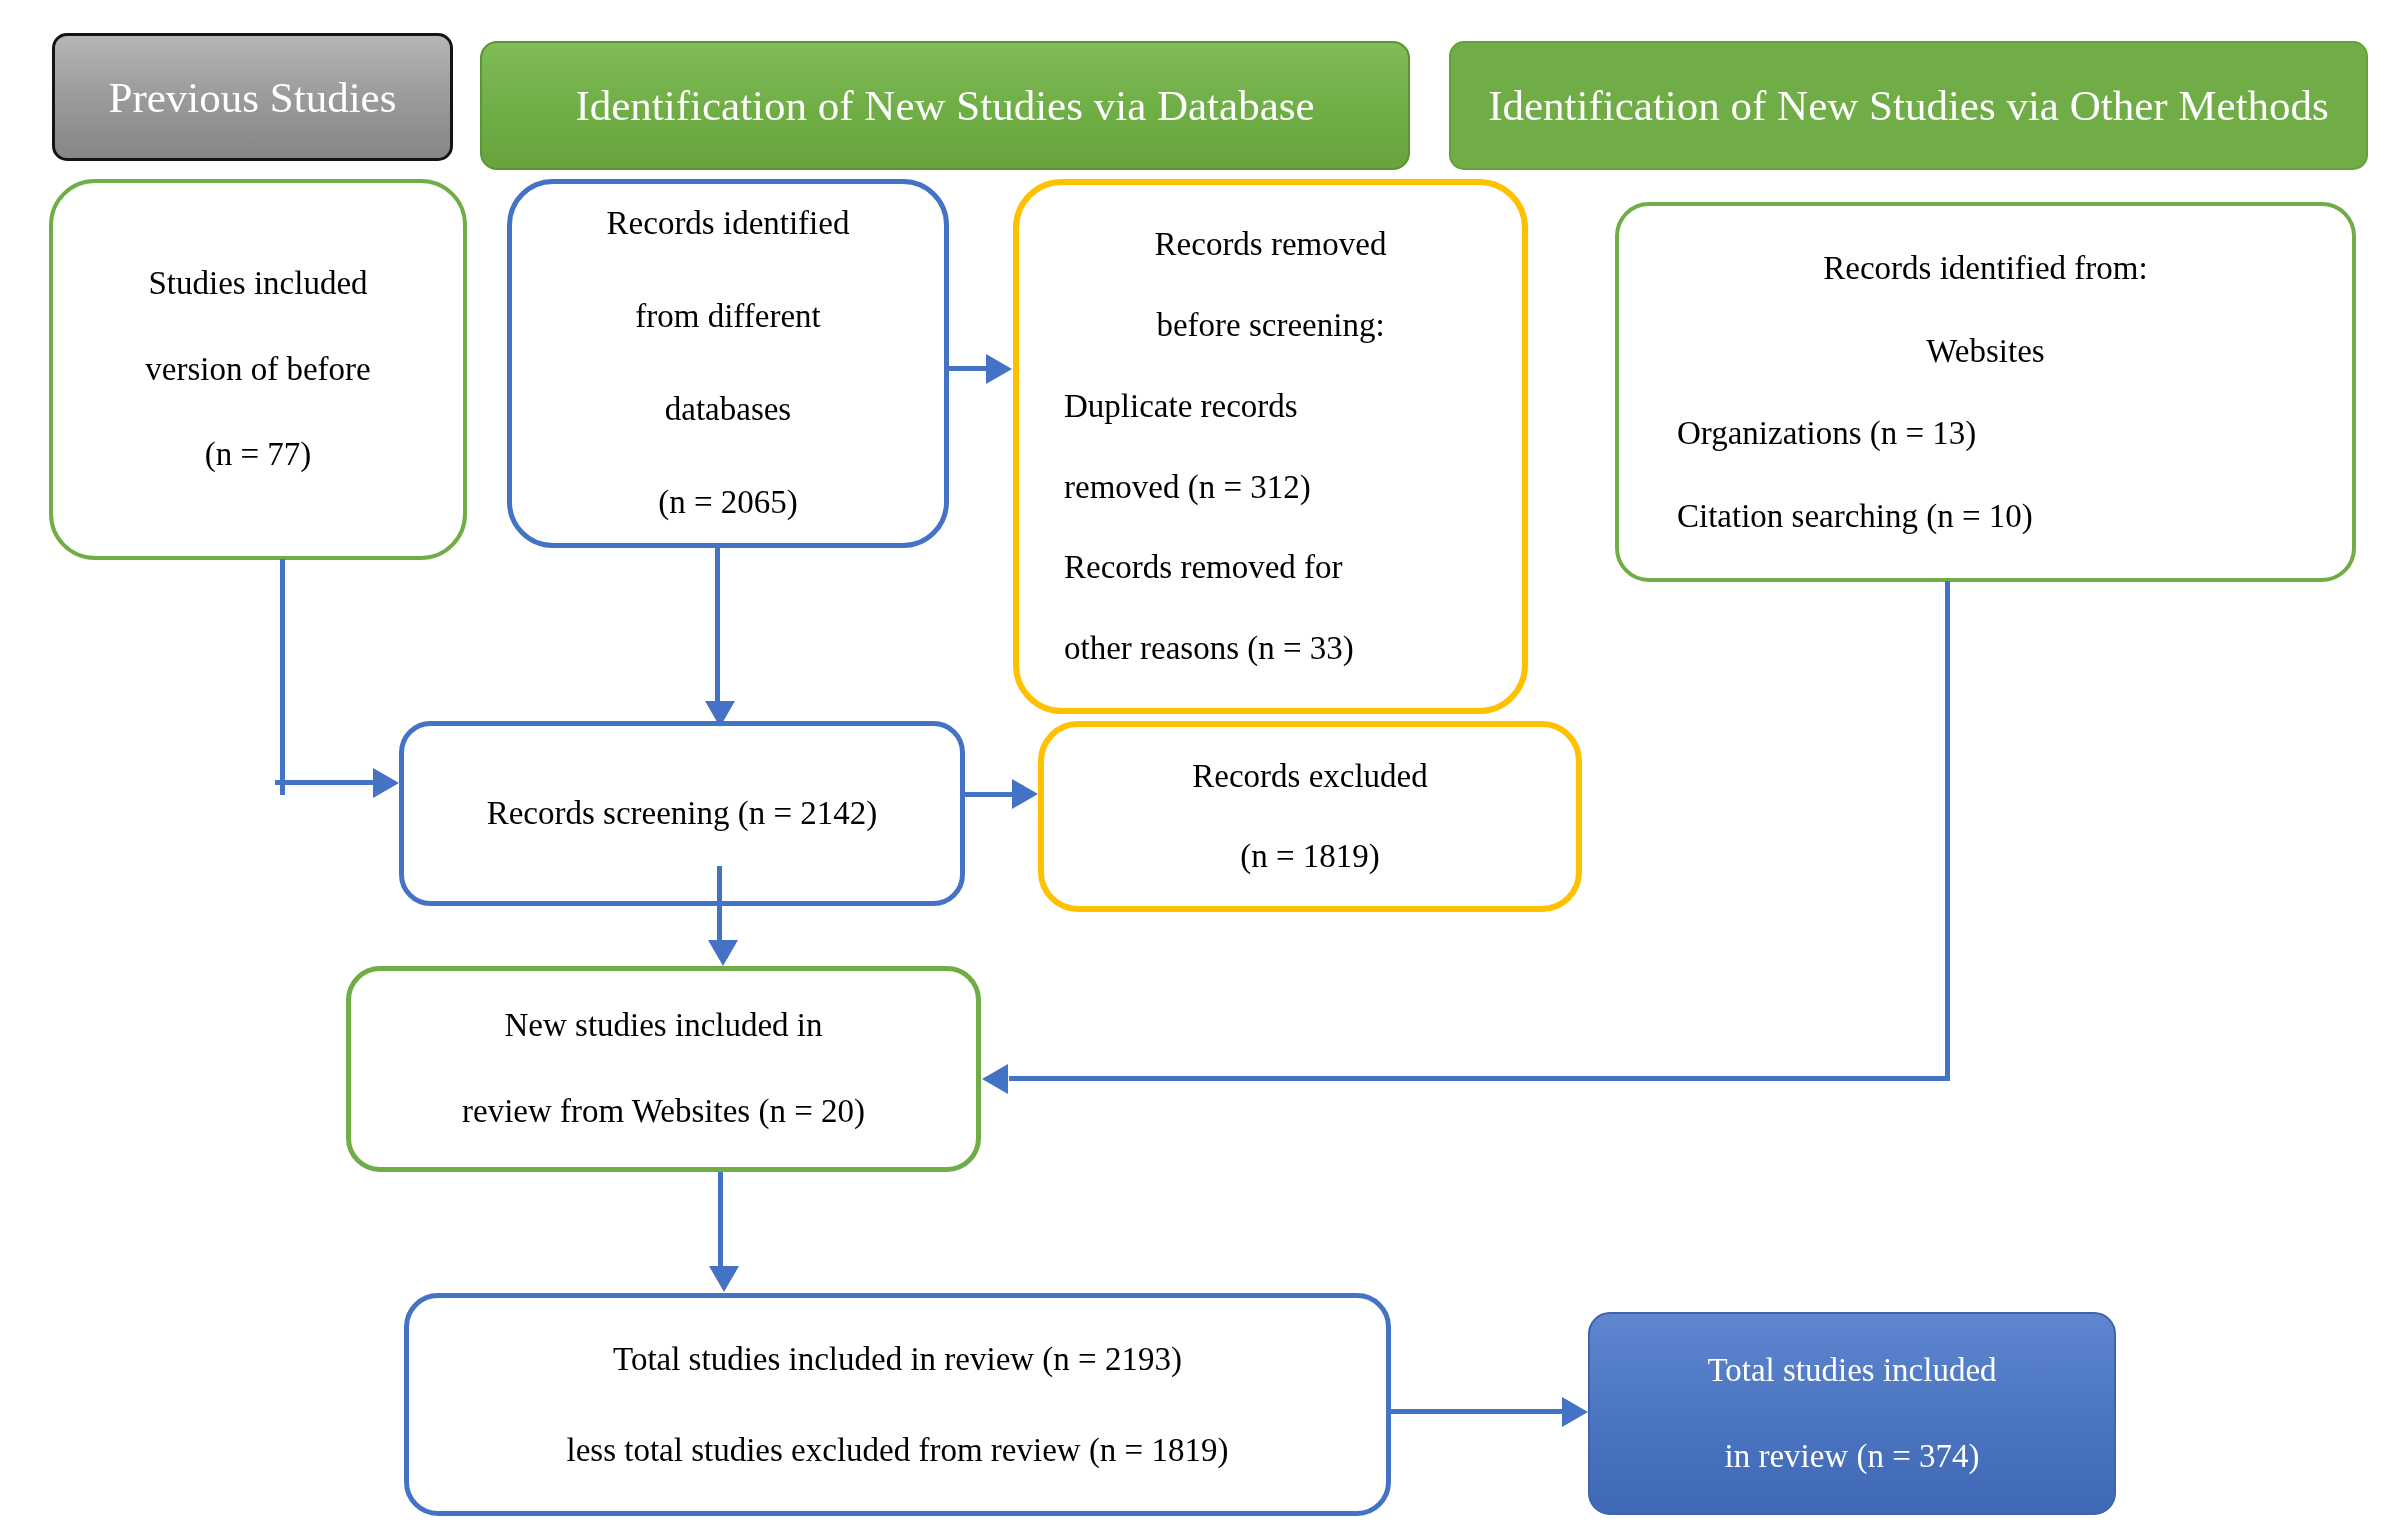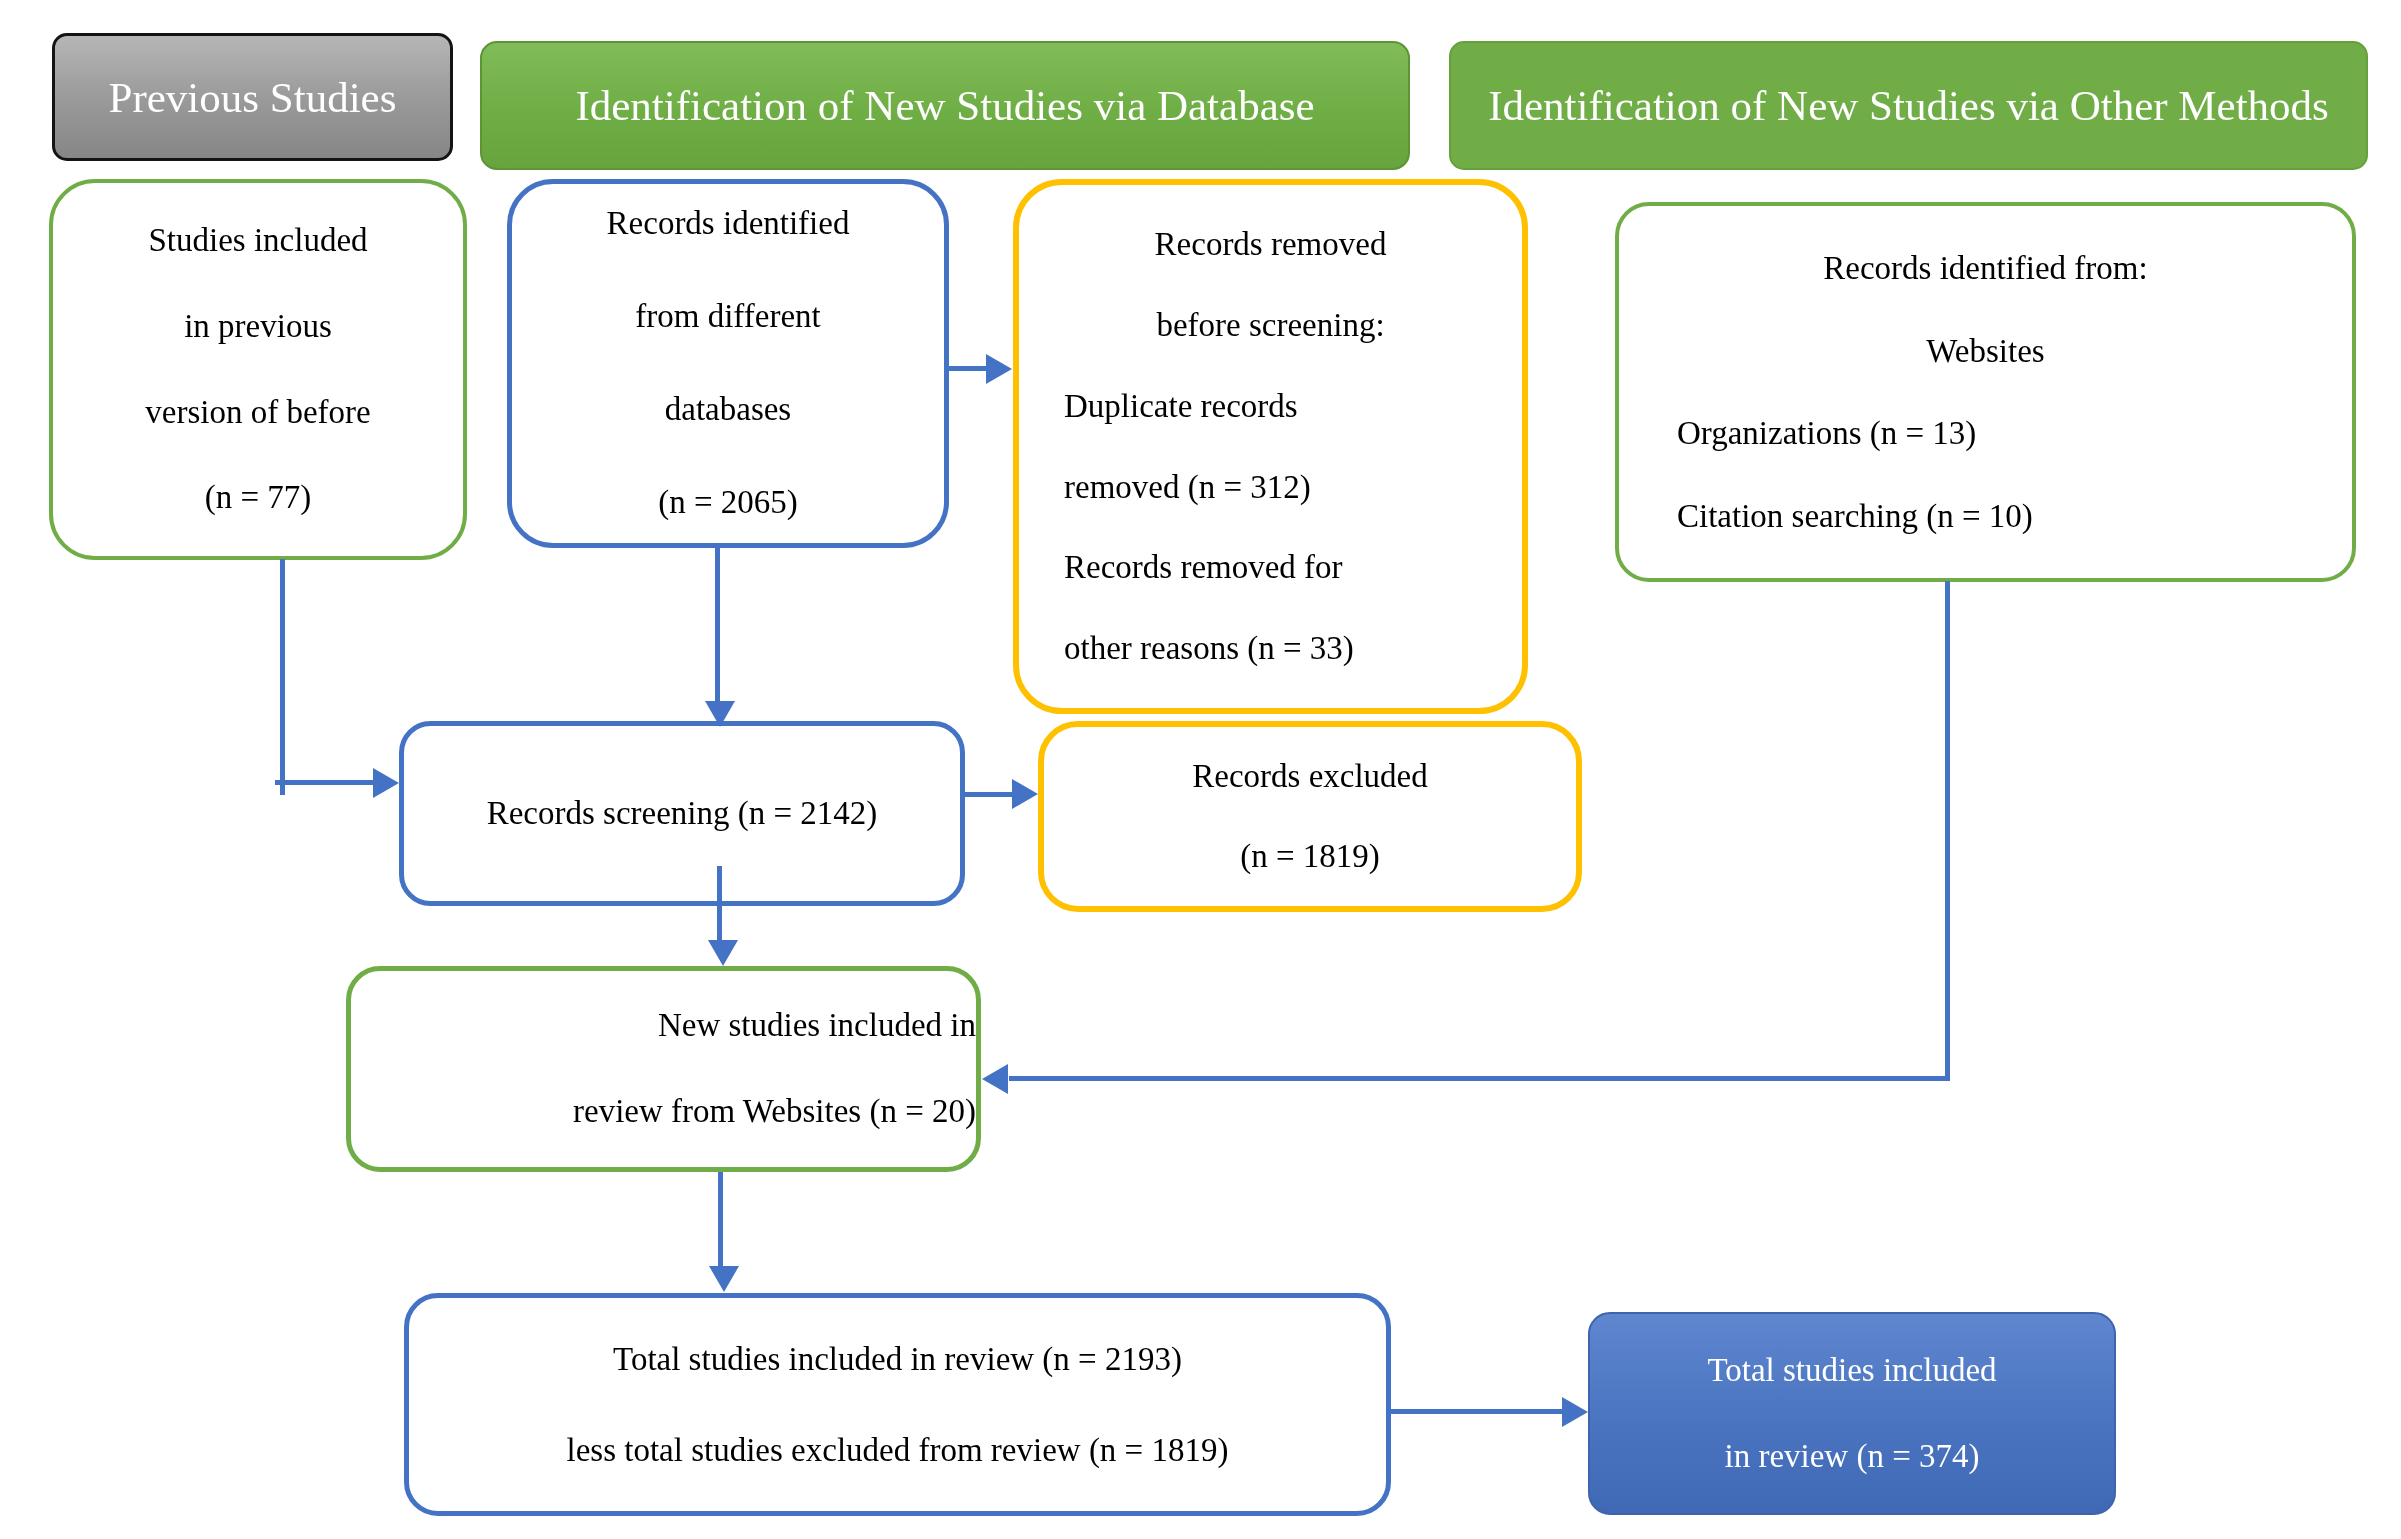--- a/index.html
+++ b/index.html
@@ -38,21 +38,21 @@
   .lh24 .line{line-height:2.4;}
   .lh275 .line{line-height:2.75;}
   .left-c{text-align:left;padding-left:45px;}
   .left-d{text-align:left;padding-left:40px;margin-left:36px;}
   .box-a{left:49px;top:179px;width:418px;height:381px;border-radius:46px;}
   .box-b{left:507px;top:179px;width:442px;height:369px;border-radius:46px;gap:7px;}
   .box-c{left:1013px;top:179px;width:515px;height:535px;border-radius:49px;}
   .box-d{left:1615px;top:202px;width:741px;height:380px;border-radius:34px;}
   .box-e{left:399px;top:721px;width:566px;height:185px;border-radius:31.5px;}
   .box-f{left:1038px;top:721px;width:544px;height:191px;border-radius:40px;}
-  .box-g{left:346px;top:966px;width:635px;height:206px;border-radius:34px;border-width:5.2px;text-align:right;}
+  .box-g{left:346px;top:966px;width:635px;height:206px;border-radius:34px;border-width:5.2px;}
   .box-h{left:404px;top:1293px;width:987px;height:223px;border-radius:34px;}
   .box-i{
     left:1588px;top:1312px;width:528px;height:203px;border-radius:22px;
     border:2.9px solid #3d64ac;color:#ffffff;
     background:linear-gradient(180deg,#5f86cf 0%,#4a74c0 55%,#3f69b5 100%);
   }
   .vline,.hline{position:absolute;background:#4472c4;}
   .head{position:absolute;width:0;height:0;}
   .head-down{border-left:15px solid transparent;border-right:15px solid transparent;border-top:26px solid #4472c4;}
   .head-right{border-top:15px solid transparent;border-bottom:15px solid transparent;border-left:26px solid #4472c4;}
@@ -66,21 +66,20 @@
 </div>
 <div class="hdr hdr-green1">
   <span>Identification of New Studies via Database</span>
 </div>
 <div class="hdr hdr-green2">
   <span>Identification of New Studies via Other Methods</span>
 </div>
 
 <div class="box b-green box-a lh26">
   <div class="line">Studies included</div>
-  <div class="line">in previous</div>
   <div class="line">version of before</div>
   <div class="line">(n = 77)</div>
 </div>
 
 <div class="box b-blue box-b lh26">
   <div class="line">Records identified</div>
   <div class="line">from different</div>
   <div class="line">databases</div>
   <div class="line">(n = 2065)</div>
 </div>

